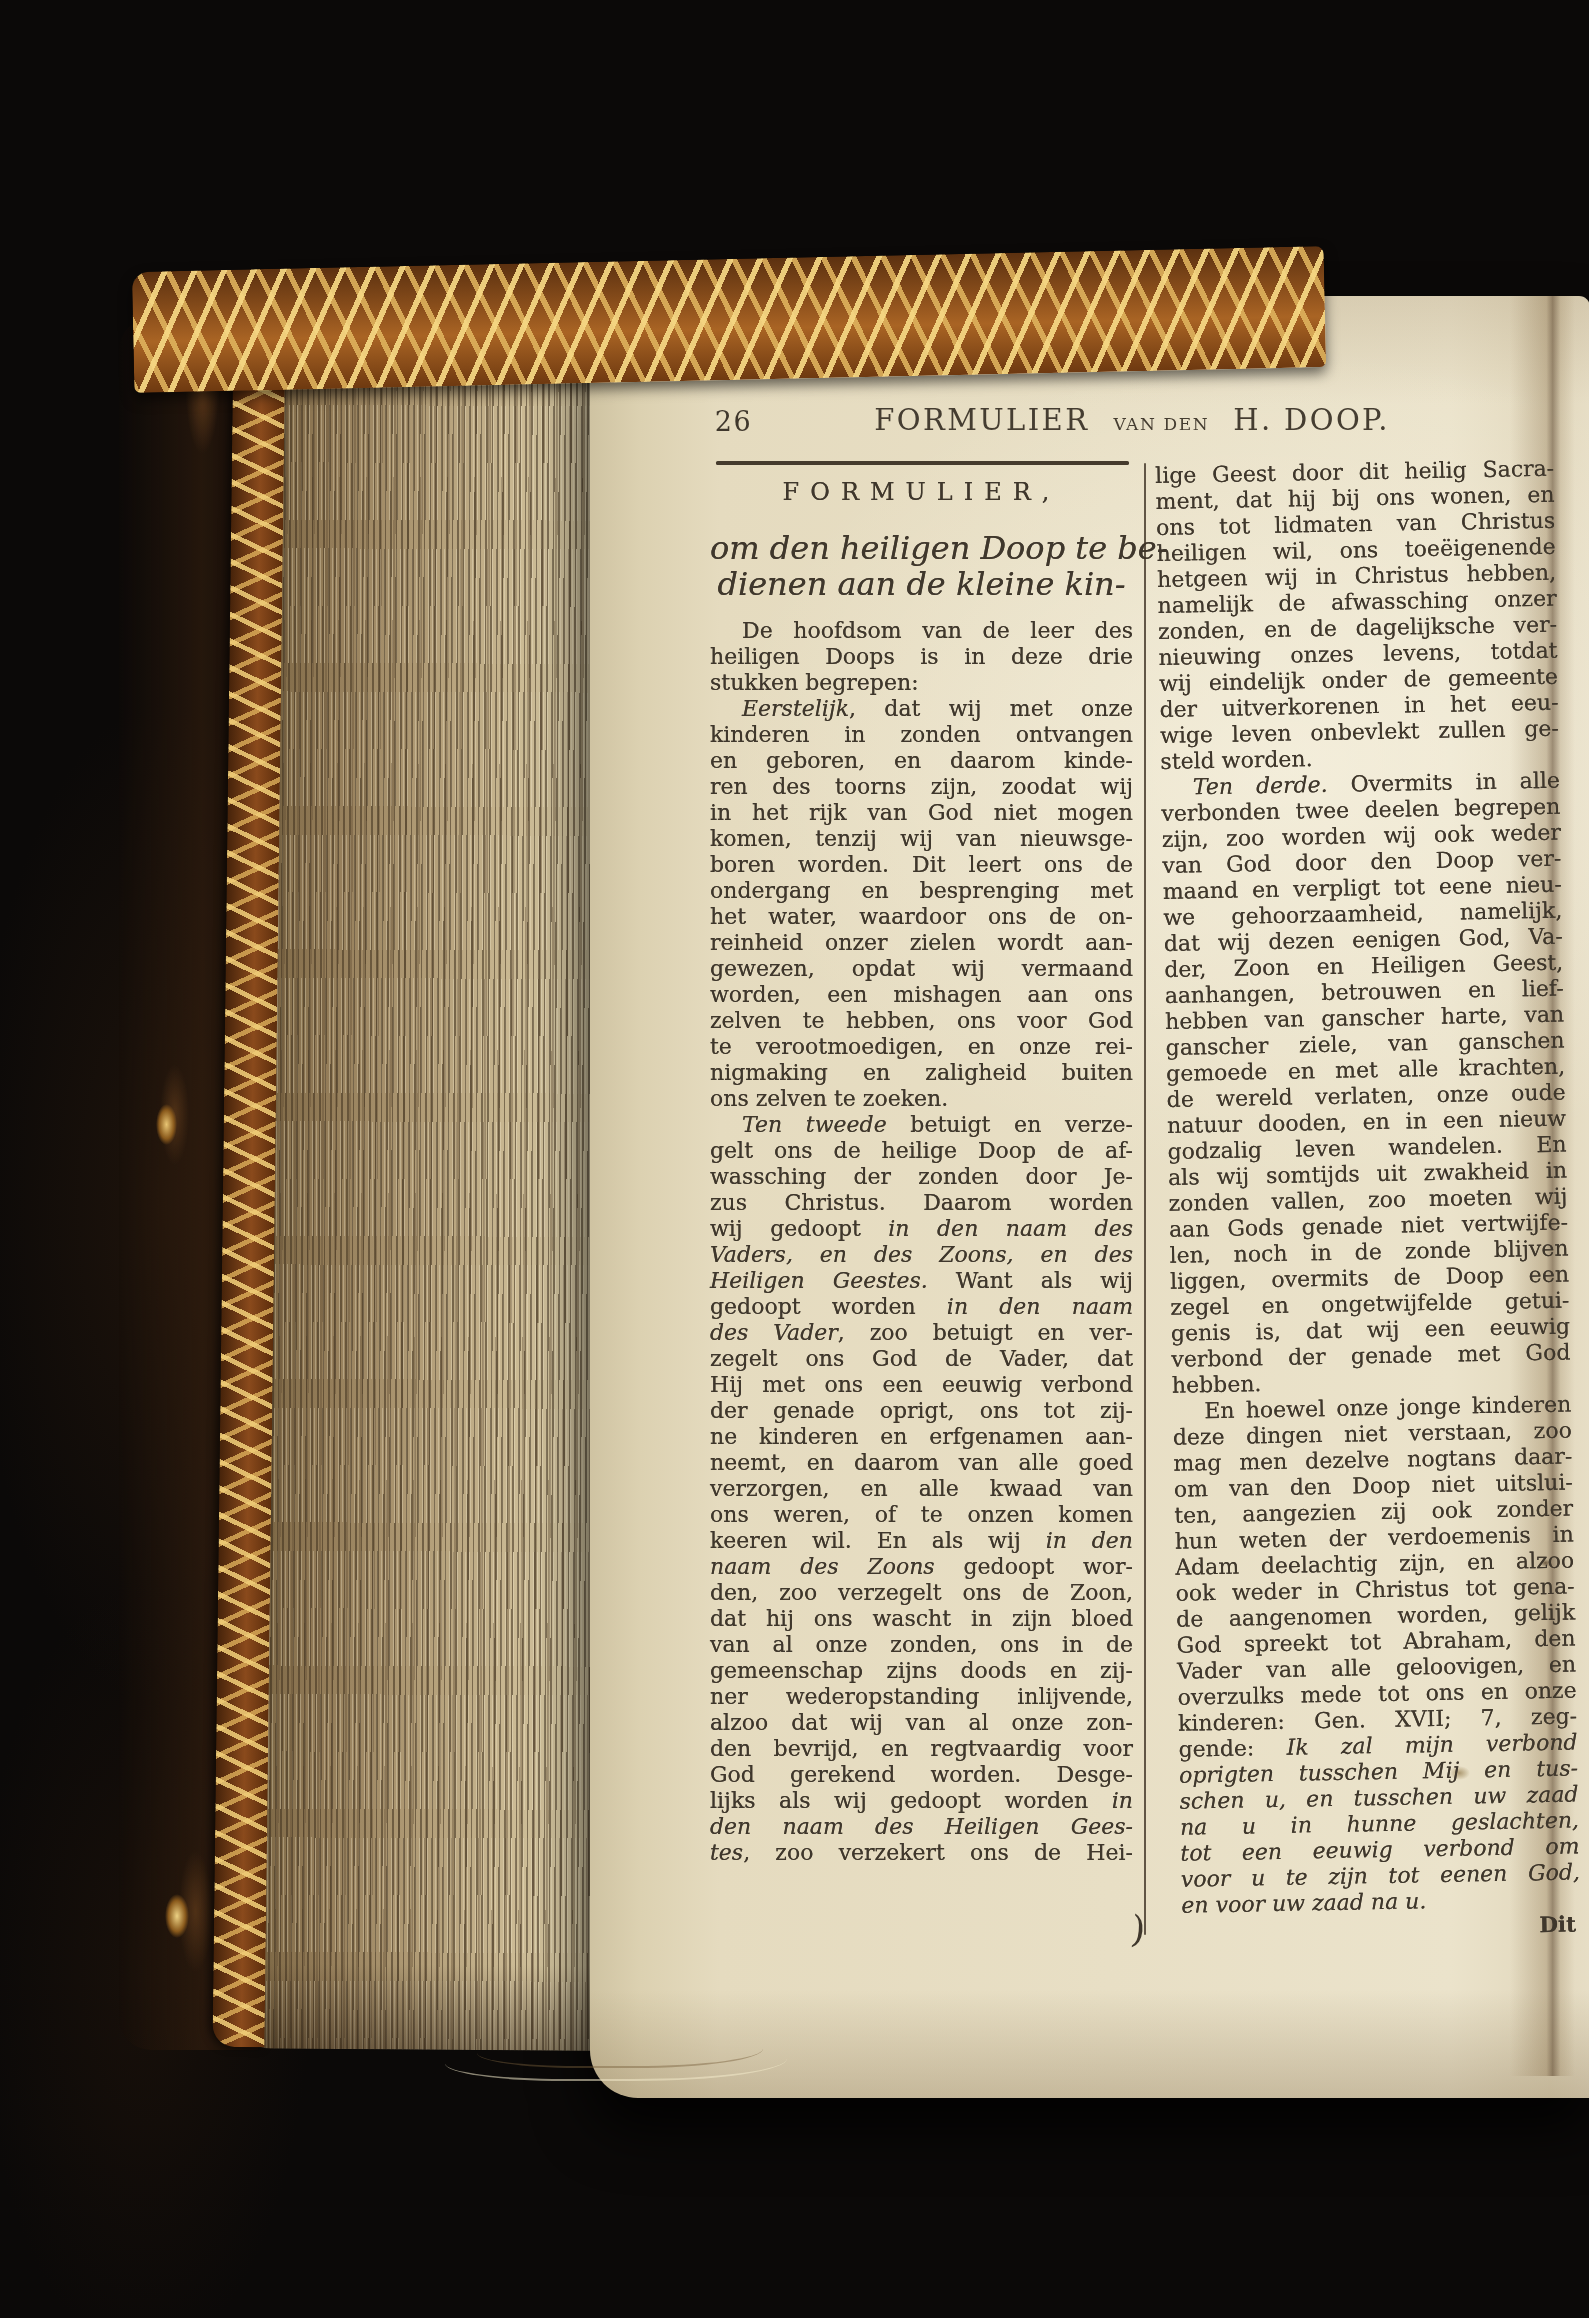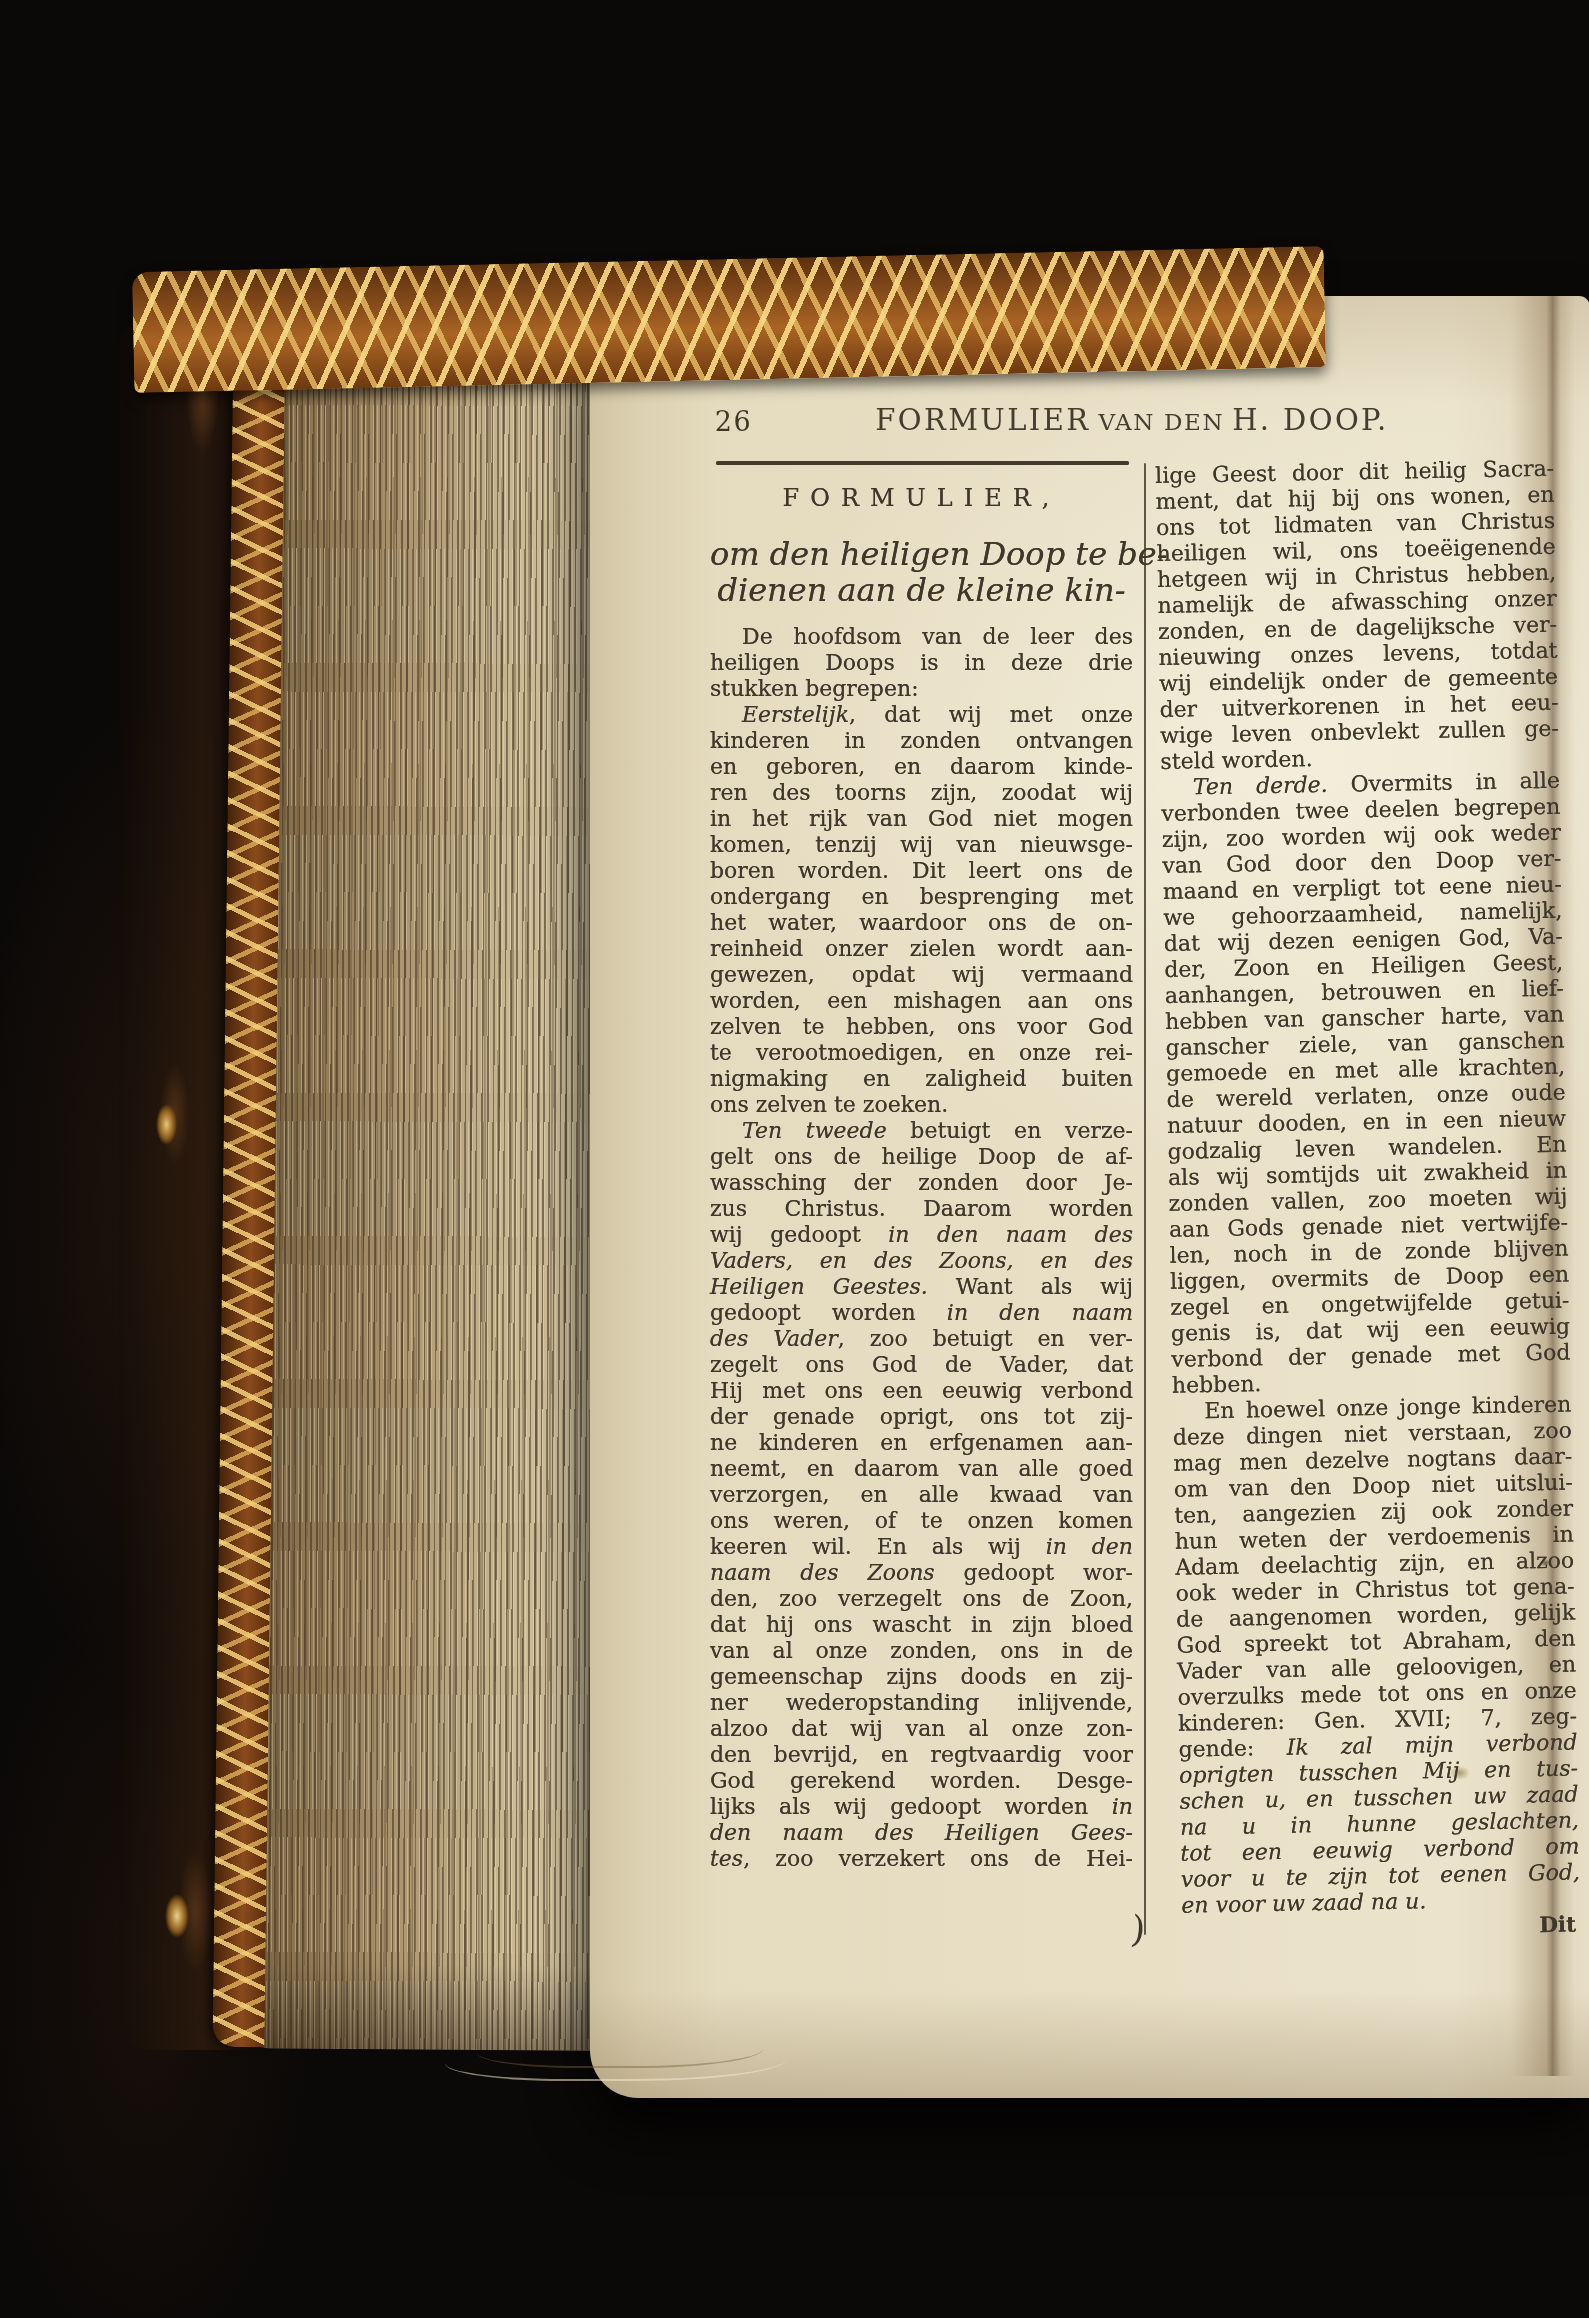--- a/index.html
+++ b/index.html
@@ -73,34 +73,34 @@
   .curl1{left:445px;top:2031px;width:342px;height:48px;border-radius:0 0 45% 35%;}
   .curl2{left:477px;top:2025px;width:286px;height:41px;border-radius:0 0 45% 35%;border-bottom-color:rgba(120,95,60,.45);}
   .stain{position:absolute;border-radius:50%;}
   .stain.s1{left:1449px;top:1766px;width:20.7px;height:14.3px;background:radial-gradient(closest-side,rgba(122,94,40,.55),transparent);}
   .stain.s2{left:1540px;top:1559px;width:11px;height:8px;background:radial-gradient(closest-side,rgba(70,50,26,.7),transparent);}
   
   .text-block{position:absolute;left:710px;top:401px;width:844px;color:#3f372c;}
   .header-row{position:relative;height:59px;}
   .pageno{position:absolute;left:4.8px;top:4.8px;font-size:27px;letter-spacing:1.6px;}
   .running-title{position:absolute;left:50%;top:1.6px;transform:translateX(-50%);white-space:nowrap;font-size:29px;letter-spacing:2.4px;color:#453d31;}
-  .running-title .small{font-size:23px;letter-spacing:1.6px;margin:0 8px;}
+  .running-title .small{font-size:17px;letter-spacing:1.6px;margin:0 24px;}
   .header-rule{position:absolute;left:6.4px;top:60px;width:413px;height:4px;background:#453b2d;border-radius:1.6px;}
   .columns{position:relative;}
   .col{position:absolute;top:0;}
   .col-left{left:0;width:423px;}
   .col-right{left:445px;width:399px;transform:rotate(-1.05deg);transform-origin:0 0;top:3.2px;}
   .col-divider{position:absolute;left:434px;top:3.2px;width:2.4px;height:1472px;background:rgba(62,50,36,.8);border-radius:1.6px;}
   .divider-tail{position:absolute;left:421px;top:1448px;font-size:37px;color:#3f372c;transform:rotate(6deg);}
   .ln{height:26px;line-height:26px;font-size:22px;text-align:justify;text-align-last:justify;white-space:nowrap;text-shadow:0 0 0.6px rgba(63,55,44,.85);}
   .col-right .ln{height:26px;line-height:26px;}
   .ln.end{text-align-last:left;}
   .ln.ind{text-indent:32px;}
   .ln .it{font-style:italic;}
-  .ln.head{height:33px;line-height:33px;margin-top:22px;text-align:center;text-align-last:center;letter-spacing:11px;font-size:24px;}
+  .ln.head{height:33px;line-height:33px;margin-top:16px;text-align:center;text-align-last:center;letter-spacing:11px;font-size:24px;}
   .ln.gap1{height:20.7px;}
   .ln.gap2{height:16px;}
   .ln.sub{height:36px;line-height:36px;font-style:italic;text-align:center;text-align-last:center;font-size:32px;}
   .ln.catch{text-align:right;text-align-last:right;padding-right:4.8px;font-weight:bold;font-size:21.5px;}
 </style>
 </head>
 <body>
 
 <div class="scene">
   <div class="leather-spine"></div>

